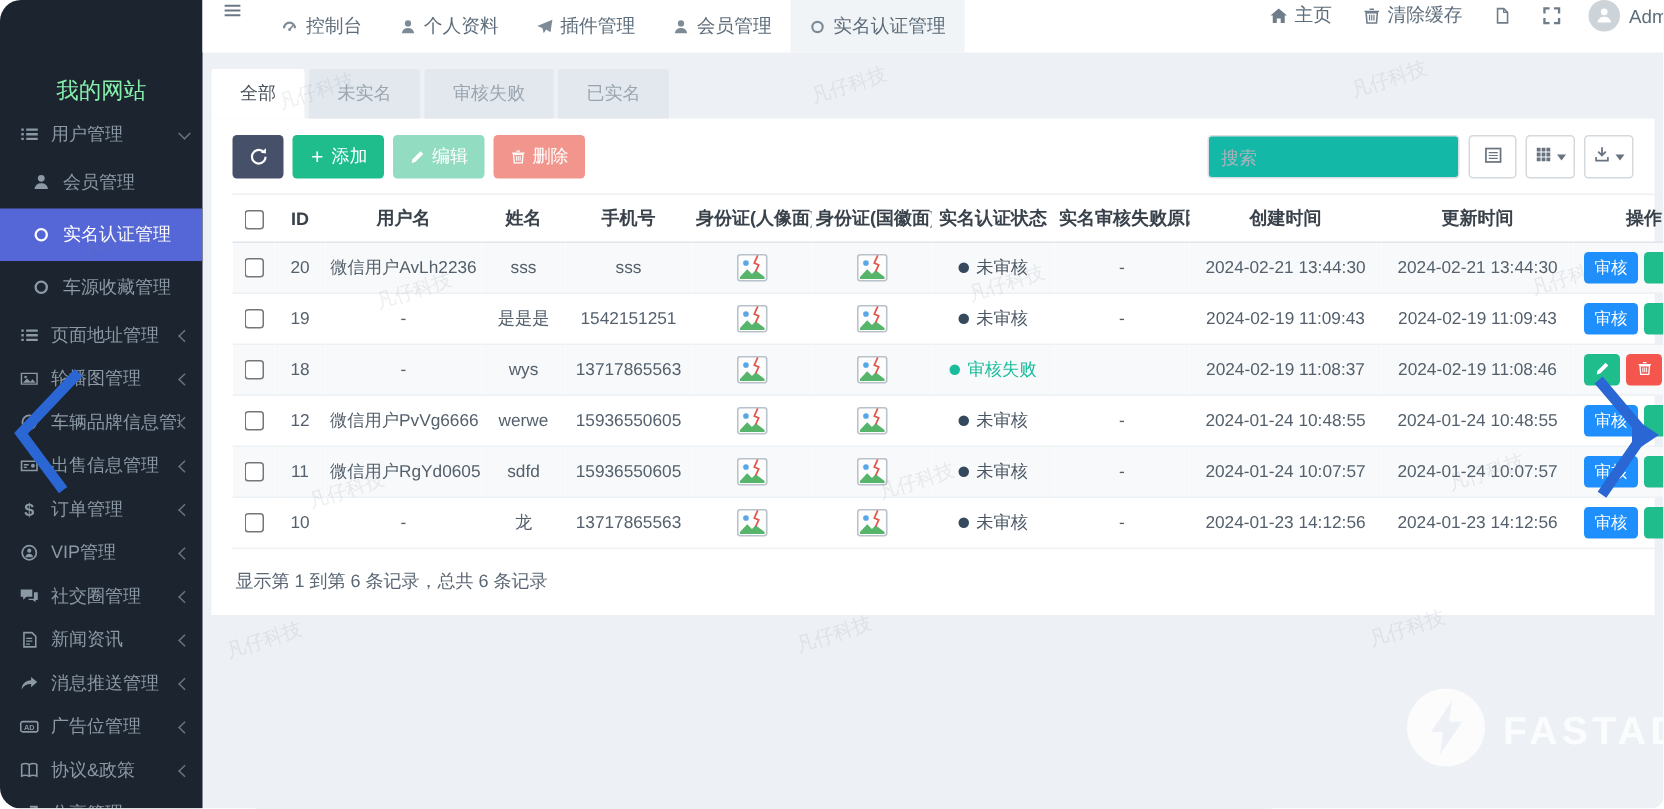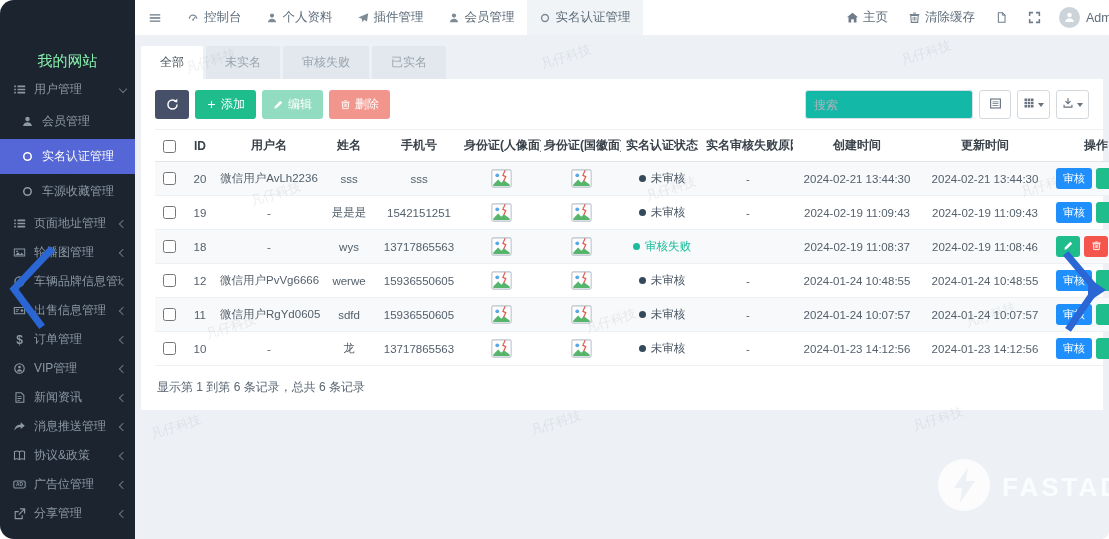--- a/index.html
+++ b/index.html
@@ -13,21 +13,21 @@
   .mi.lv1{height:35px;padding-left:20px;}
   .mi .ic{width:15px;height:14px;margin-right:7px;display:inline-flex;align-items:center;justify-content:center;flex-shrink:0;}
   .mi .lb{flex:1;white-space:nowrap;overflow:hidden;}
   .mi.active{background:var(--c-accent,#5566d6);color:#fff;}
   .chev{width:5px;height:5px;border-right:1.4px solid currentColor;border-bottom:1.4px solid currentColor;opacity:.7;flex-shrink:0;}
   .chev.down{transform:rotate(45deg);margin-top:-2px;}
   .chev.left{transform:rotate(135deg);}
   .glyph{font-size:12px;font-weight:bold;}
   
   .main{flex:1;display:flex;flex-direction:column;min-width:0;}
-  .topbar{height:35px;background:#fff;display:flex;align-items:center;font-size:12.5px;color:#5e6d7b;flex-shrink:0;}
+  .topbar{height:35px;background:#fff;display:flex;align-items:flex-start;font-size:12.5px;color:#5e6d7b;flex-shrink:0;}
   .tb-toggle{padding:0 13px;color:#6a7885;cursor:pointer;display:flex;align-items:center;}
   .ttabs{display:flex;height:35px;}
   .ttab{display:flex;align-items:center;gap:5px;padding:0 12px;cursor:pointer;white-space:nowrap;}
   .ttab .ic{display:inline-flex;color:#7d8b97;}
   .ttab.active{background:#f1f4f7;}
   .tb-right{margin-left:auto;display:flex;align-items:center;white-space:nowrap;}
   .tb-item{display:flex;align-items:center;gap:4px;padding:0 10px;cursor:pointer;}
   .tb-item .ic{display:inline-flex;color:#6f7d8a;}
   .avatar{width:21px;height:21px;border-radius:50%;background:#ccd3d9;color:#fff;display:inline-flex;align-items:center;justify-content:center;margin-left:8px;flex-shrink:0;overflow:hidden;}
   .uname{padding:0 2px 0 6px;max-width:21px;overflow:hidden;}
@@ -168,54 +168,64 @@
               <circle cx="8" cy="6.3" r="1.7"></circle>
               <path d="M4.8 11.6c.5-1.8 1.8-2.7 3.2-2.7s2.7.9 3.2 2.7z"></path>
             </svg>
           </span>
           <span class="lb">VIP管理</span>
           <span class="chev left"></span>
         </div>
         <div class="mi lv0">
           <span class="ic">
             <svg viewBox="0 0 16 16" width="13" height="13" fill="currentColor">
+              <path d="M1 2.5h9.5v6H5.8L3 10.8V8.5H1z"></path>
+              <path d="M11.8 4.8H15v6.2h-1.8v1.9L10.8 11H7.5v-.9h4.3z"></path>
+            </svg>
+          </span>
+          <span class="lb">社交圈管理</span>
+          <span class="chev left"></span>
+        </div>
+        <div class="mi lv0">
+          <span class="ic">
+            <svg viewBox="0 0 16 16" width="13" height="13" fill="currentColor">
               <path d="M3 1.5h7.5L14 5v9.5H3zm1.3 1.3v10.4h8.4V5.6L10 2.8z"></path>
               <path d="M5.5 6.4h5v1h-5zM5.5 8.7h5v1h-5zM5.5 11h3v1h-3z"></path>
             </svg>
           </span>
           <span class="lb">新闻资讯</span>
           <span class="chev left"></span>
         </div>
         <div class="mi lv0">
           <span class="ic">
             <svg viewBox="0 0 16 16" width="13" height="13" fill="currentColor">
               <path d="M9.5 2.8l5 4.2-5 4.2V8.7C5.8 8.7 3.3 10.2 1.8 13.2c0-4.6 3-7.4 7.7-7.7z"></path>
             </svg>
           </span>
           <span class="lb">消息推送管理</span>
           <span class="chev left"></span>
         </div>
         <div class="mi lv0">
           <span class="ic">
             <svg viewBox="0 0 16 16" width="13" height="13" fill="currentColor">
+              <rect x="1" y="3.8" width="14" height="8.4" rx="1.6" fill="none" stroke="currentColor" stroke-width="1.3"></rect>
+              <text x="8" y="10.4" text-anchor="middle" font-size="6" font-weight="bold" fill="currentColor">AD</text>
+            </svg>
+          </span>
+          <span class="lb">广告位管理</span>
+          <span class="chev left"></span>
+        </div>
+        <div class="mi lv0">
+          <span class="ic">
+            <svg viewBox="0 0 16 16" width="13" height="13" fill="currentColor">
               <path d="M1.8 3.2c2-1 4.2-1 6.2.2 2-1.2 4.2-1.2 6.2-.2v9.6c-2-1-4.2-1-6.2.2-2-1.2-4.2-1.2-6.2-.2z" fill="none" stroke="currentColor" stroke-width="1.3"></path>
               <path d="M8 3.4v9.4" stroke="currentColor" stroke-width="1.3"></path>
             </svg>
           </span>
           <span class="lb">协议&amp;政策</span>
-          <span class="chev left"></span>
-        </div>
-        <div class="mi lv0">
-          <span class="ic">
-            <svg viewBox="0 0 16 16" width="13" height="13" fill="currentColor">
-              <rect x="1" y="3.8" width="14" height="8.4" rx="1.6" fill="none" stroke="currentColor" stroke-width="1.3"></rect>
-              <text x="8" y="10.4" text-anchor="middle" font-size="6" font-weight="bold" fill="currentColor">AD</text>
-            </svg>
-          </span>
-          <span class="lb">广告位管理</span>
           <span class="chev left"></span>
         </div>
         <div class="mi lv0">
           <span class="ic">
             <svg viewBox="0 0 16 16" width="13" height="13" fill="currentColor">
               <path d="M2 5h5v1.4H3.4v7.2h7.2V10H12v5H2z"></path>
               <path d="M8.5 1.5H15V8h-1.5V4.1L7.8 9.8l-1-1L12.4 3H8.5z"></path>
             </svg>
           </span>
           <span class="lb">分享管理</span>

